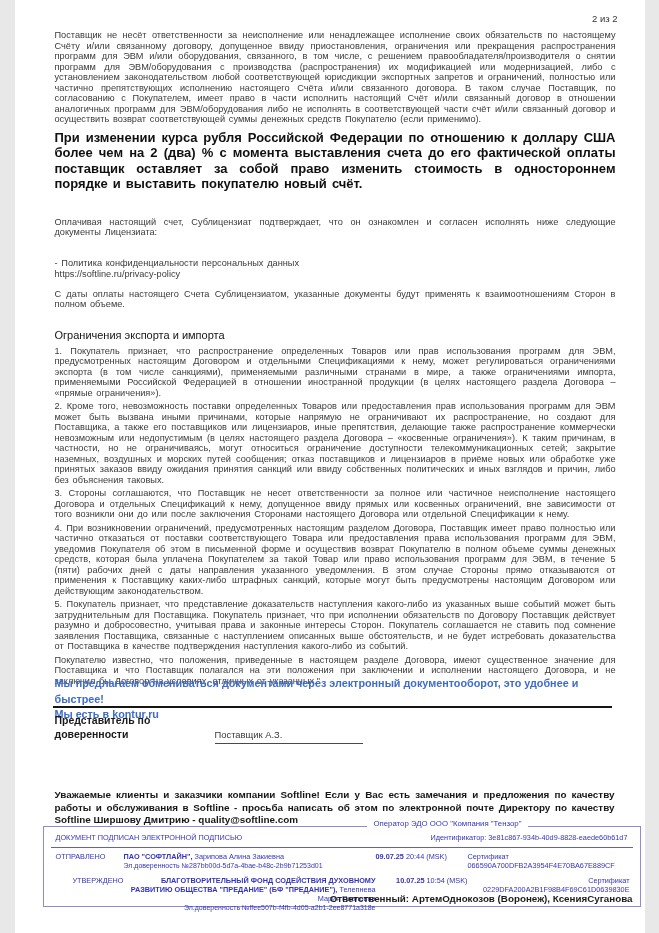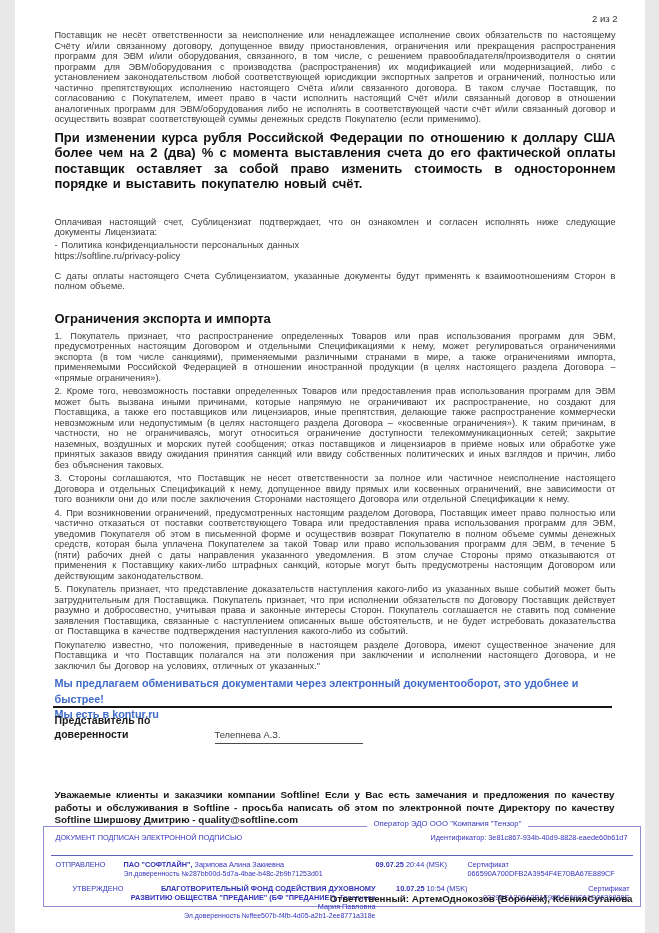--- a/index.html
+++ b/index.html
@@ -11,24 +11,24 @@
   .content { position:absolute; left:40px; right:29px; top:0; }
   .pageno { position:absolute; top:13px; right:27px; font-size:9.5px; color:#333; }
 
   .body-text { font-size:9.2px; line-height:10.5px; text-align:justify; word-spacing:1.2px; margin:0; }
   .p-liability { margin-top:30px; }
   .p-currency {
     margin-top:5px; font-size:13px; line-height:15.5px; font-weight:bold;
     color:#101010; text-align:justify; word-spacing:1.5px;
   }
   .p-ack { margin-top:25px; }
-  .p-policy { margin-top:2px; }
+  .p-policy { margin-top:20px; }
   .p-policy div { line-height:11px; }
   .p-effect { margin-top:9px; }
-  .sec-title { margin-top:19px; font-size:13px; font-weight:bold; color:#141414; }
+  .sec-title { margin-top:19px; font-size:11px; font-weight:normal; color:#141414; }
   .sec-items { margin-top:5px; }
   .sec-items p { margin:0 0 3px 0; }
 
   .promo {
     position:absolute; left:40px; right:29px; top:676px;
     font-size:10.8px; font-weight:bold; color:#3f6bc9; line-height:15.5px;
   }
   .rule { position:absolute; left:38px; right:33px; top:706px; height:2px; background:#161616; }
 
   .sig-label { position:absolute; left:40px; top:714px; width:135px;
@@ -37,21 +37,21 @@
     font-size:9.4px; color:#3a3a3a; border-bottom:1.5px solid #4a4a4a; padding-bottom:3px; }
 
   .notice { position:absolute; left:40px; right:30px; top:789px;
     font-size:9.9px; font-weight:bold; color:#161616; line-height:12.6px; text-align:justify; }
 
   .edo-operator { position:absolute; top:819px; left:352px; z-index:2;
     background:#ffffff; padding:0 7px; font-size:7.8px; color:#3434bb; }
   .stamp-box { position:absolute; left:28px; top:826px; width:598px; height:81px;
     border:1px solid #8d8dd4; background:#ffffff; box-sizing:border-box; }
   .stamp-head { display:flex; justify-content:space-between;
-    padding:6px 12px 12px 12px; font-size:7.3px; color:#3434bb; }
+    padding:6px 12px 4px 12px; font-size:7.3px; color:#3434bb; }
   .stamp-divider { border-top:1px solid #6060c0; margin:1px 7px 0 7px; }
   .stamp-row { display:grid; grid-template-columns:68px 252px 92px auto;
     padding:4px 10px 0 12px; font-size:7.3px; color:#3434bb; align-items:start; }
   .stamp-row .st-org b { font-weight:bold; }
   .st-poa { font-size:7px; margin-top:1px; }
   .stamp-responsible { position:absolute; right:7px; bottom:2px;
     font-size:9.8px; font-weight:bold; color:#1c1c1c; white-space:nowrap; }
 </style>
 </head>
 <body>
@@ -87,21 +87,21 @@
   </div>
 
   <div class="promo">
     <div>Мы предлагаем обмениваться документами через электронный документооборот, это удобнее и быстрее!</div>
     <div>Мы есть в kontur.ru</div>
   </div>
 
   <div class="rule"></div>
 
   <div class="sig-label">Представитель по доверенности</div>
-  <div class="sig-name">Телепнева А.З.</div>
+  <div class="sig-name">Поставщик А.З.</div>
 
   <div class="notice">Уважаемые клиенты и заказчики компании Softline! Если у Вас есть замечания и предложения по качеству работы и обслуживания в Softline - просьба написать об этом по электронной почте Директору по качеству Softline Ширшову Дмитрию - quality@softline.com</div>
 
   <div class="edo-operator">Оператор ЭДО ООО "Компания "Тензор"</div>
 
   <div class="stamp-box">
     <div class="stamp-head">
       <span>ДОКУМЕНТ ПОДПИСАН ЭЛЕКТРОННОЙ ПОДПИСЬЮ</span>
       <span>Идентификатор: 3e81c867-934b-40d9-8828-eaede60b61d7</span>
     </div>

